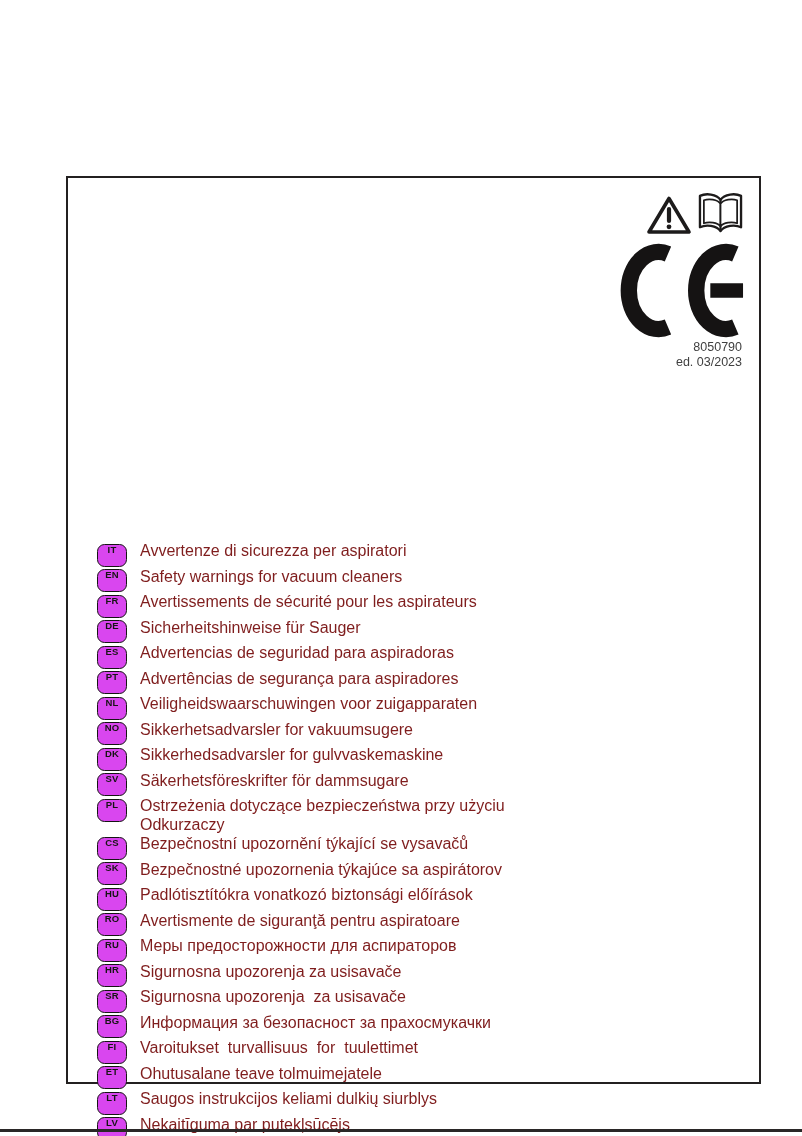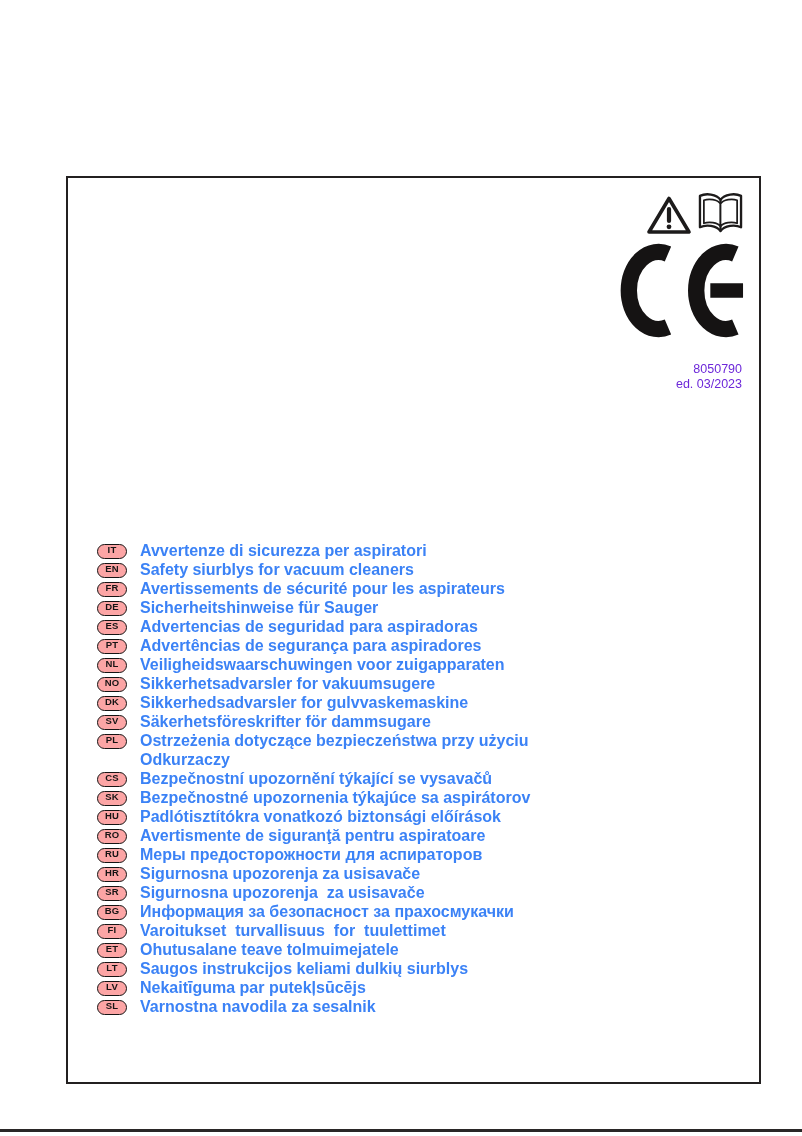--- a/index.html
+++ b/index.html
@@ -22,56 +22,56 @@
     top: 13px; right: 14px;
     display: flex; align-items: flex-end; gap: 4px;
   }
   .ce-logo {
     position: absolute;
     top: 65px; right: 15px;
     width: 128px; height: 95px;
   }
   .stamp {
     position: absolute;
-    top: 184px; right: 17px;
+    top: 162px; right: 17px;
     text-align: right;
     font-size: 12.5px;
     line-height: 15px;
-    color: #6d28d9;
+    color: #404040;
   }
   .langs {
     position: absolute;
     left: 29px; top: 363px;
     width: 645px;
   }
   .lang-row {
     display: flex;
     align-items: flex-start;
     min-height: 19px;
   }
   .badge {
     flex: 0 0 auto;
     box-sizing: border-box;
-    width: 30px; height: 15px;
+    width: 30px; height: 23px;
     margin: 2.5px 13px 0 0;
-    background: #fca5a5;
+    background: #d946ef;
     border: 1.5px solid #161414;
     border-radius: 7.5px;
     color: #161414;
     font-weight: bold;
     font-size: 9.5px;
     line-height: 10.5px;
     text-align: center;
     letter-spacing: 0.2px;
   }
   .label {
-    font-weight: bold;
+    font-weight: normal;
     font-size: 16px;
     line-height: 19px;
-    color: #3b82f6;
+    color: #7f1d1d;
     white-space: pre-wrap;
   }
   .page-edge {
     position: absolute;
     left: 0; top: 1129px;
     width: 802px; height: 3px;
     background: #2a2727;
   }
   svg { display: block; }
 </style>
@@ -115,21 +115,21 @@
       <div>ed. 03/2023</div>
     </div>
 
     <div class="langs">
         <div class="lang-row">
         <span class="badge">IT</span>
         <span class="label">Avvertenze di sicurezza per aspiratori</span>
       </div>
         <div class="lang-row">
         <span class="badge">EN</span>
-        <span class="label">Safety siurblys for vacuum cleaners</span>
+        <span class="label">Safety warnings for vacuum cleaners</span>
       </div>
         <div class="lang-row">
         <span class="badge">FR</span>
         <span class="label">Avertissements de sécurité pour les aspirateurs</span>
       </div>
         <div class="lang-row">
         <span class="badge">DE</span>
         <span class="label">Sicherheitshinweise für Sauger</span>
       </div>
         <div class="lang-row">

